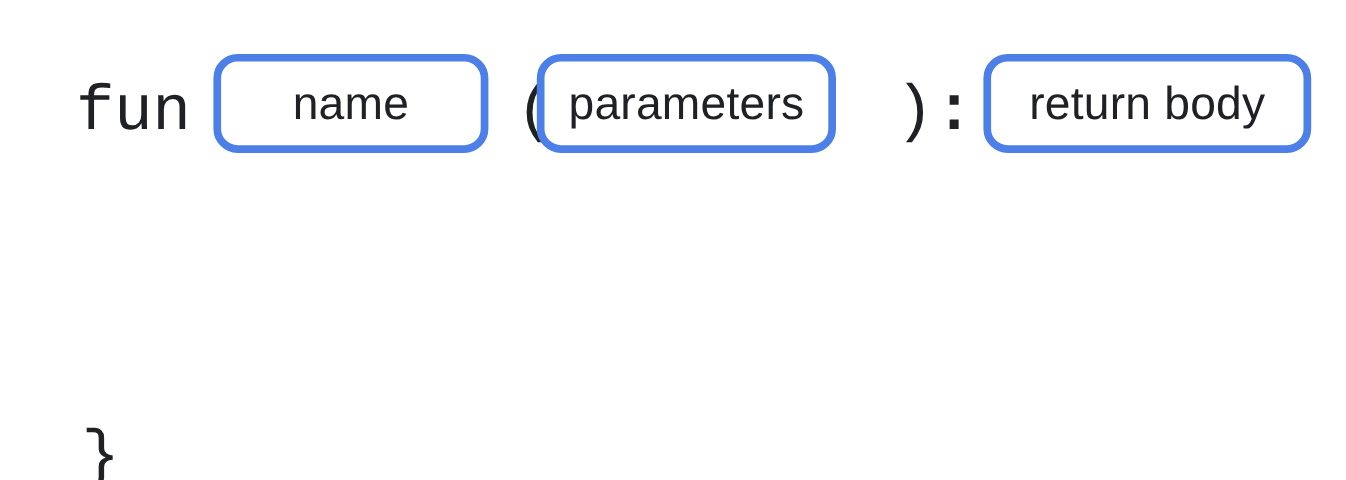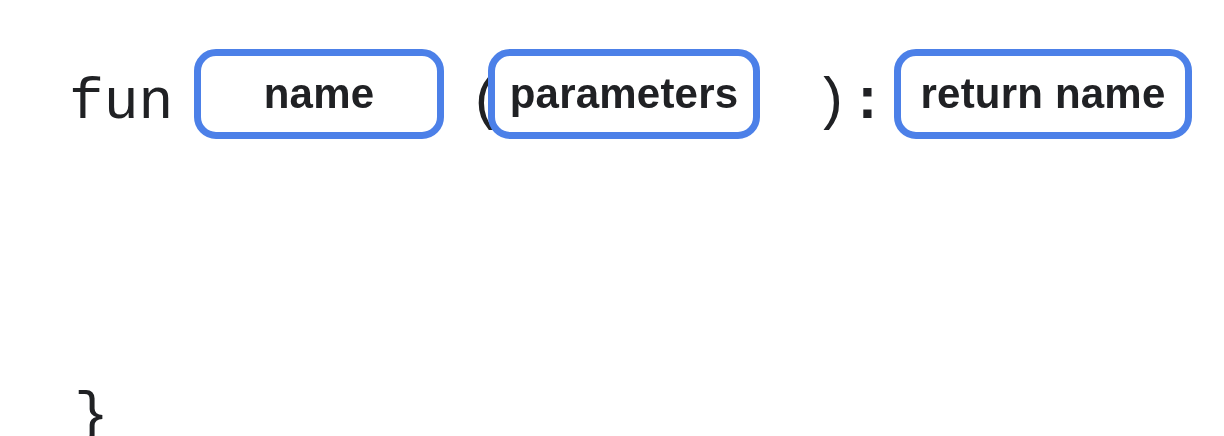--- a/index.html
+++ b/index.html
@@ -40,21 +40,21 @@
     border: 7px solid var(--accent);
     border-radius: 22px;
     background: var(--bg);
     display: flex;
     align-items: center;
     justify-content: center;
   }
   .slot-label {
     font-family: "Liberation Sans", sans-serif;
     font-size: 42px;
-    font-weight: 700;
+    font-weight: 400;
     letter-spacing: 0.2px;
     color: var(--text);
     white-space: nowrap;
   }
   .slot-name   { left: 170px; top: 25px; width: 250px; height: 90px; }
   .slot-params { left: 464px; top: 25px; width: 272px; height: 90px; }
   .slot-return { left: 870px; top: 25px; width: 298px; height: 90px; }
   .slot-body   { left: 178px; top: 141px; width: 612px; height: 201px; border-radius: 28px; }
 </style>
 </head>
@@ -72,21 +72,21 @@
 
   <div class="slot slot-params">
     <span class="slot-label">parameters</span>
   </div>
 
   <span class="tok tok-close-paren">)</span>
 
   <span class="tok tok-colon">:</span>
 
   <div class="slot slot-return">
-    <span class="slot-label">return name</span>
+    <span class="slot-label">return body</span>
   </div>
 
   <span class="tok tok-open-brace">{</span>
 
 
   <span class="tok tok-close-brace">}</span>
 
 </div>
 
 </body></html>

